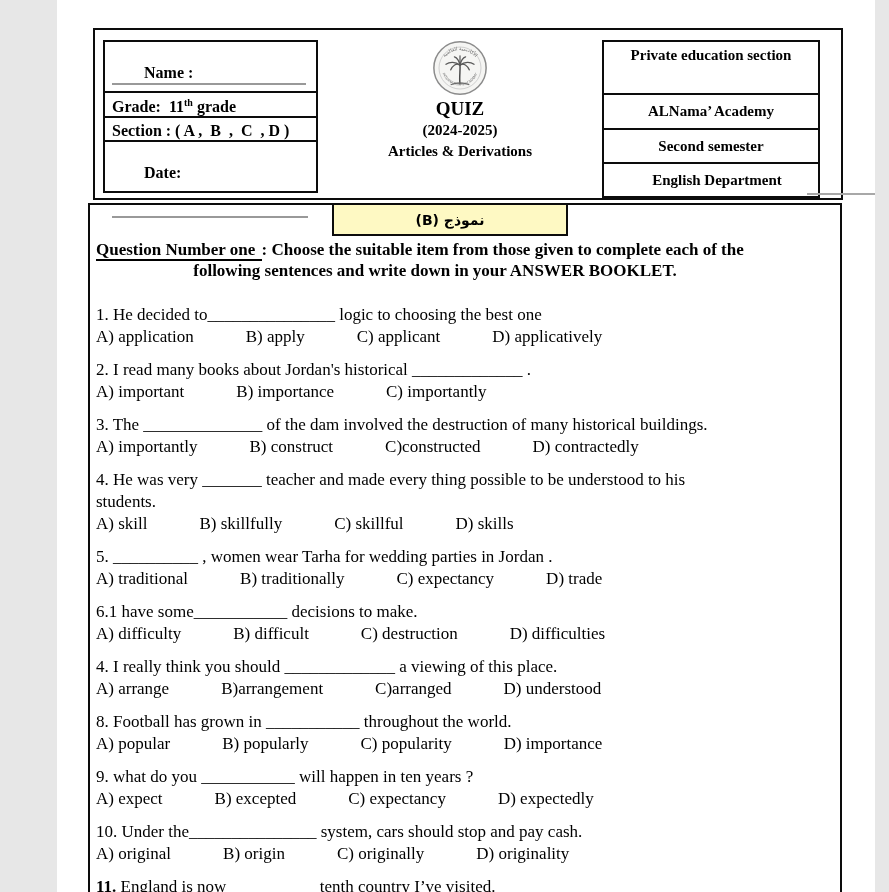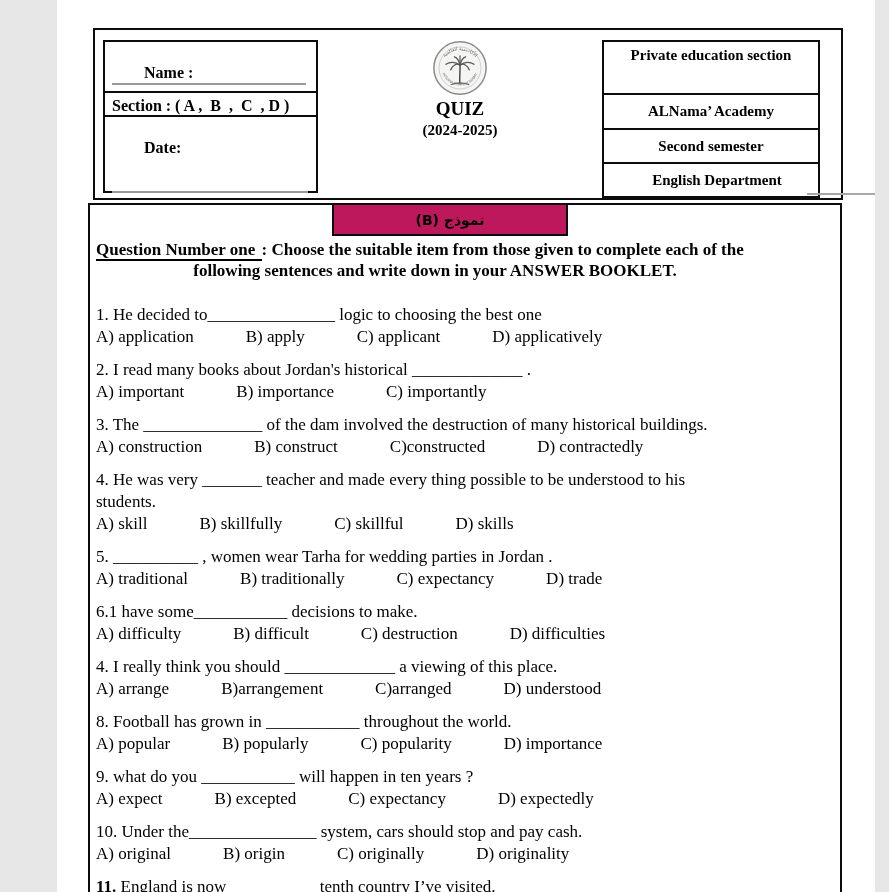--- a/index.html
+++ b/index.html
@@ -68,21 +68,21 @@
     position: absolute; left: 750px; top: 193px; width: 68px; height: 2px;
     background: #a8a8a8;
   }
   
   .main-box {
     position: absolute; left: 31px; top: 203px; width: 754px; height: 689px;
     border: 2px solid #0c0c0c; border-bottom: none; box-sizing: border-box;
   }
   .model-badge {
     position: absolute; left: 242px; top: -2px; width: 236px; height: 33px;
-    background: #be185d; border: 2px solid #0c0c0c; box-sizing: border-box;
+    background: #fef9c3; border: 2px solid #0c0c0c; box-sizing: border-box;
     display: flex; align-items: center; justify-content: center;
     font-family: "DejaVu Sans", sans-serif;
     font-weight: bold; font-size: 14px;
   }
   .qheader {
     margin-top: 34px; padding: 0 6px;
     font-weight: bold; font-size: 17px; line-height: 21px;
   }
   .qh-underline { border-bottom: 2px solid #000; padding-right: 2px; }
   .qh-line2 { text-align: center; padding-right: 60px; }
@@ -100,20 +100,21 @@
 
 <div class="page">
 
   <div class="header-box">
 
     <div class="ltable">
       <div class="lrow r1">
         <span>Name :</span>
         <div class="name-line"></div>
       </div>
+      <div class="lrow r2"><span>Grade:  11</span><sup>th</sup><span> grade</span></div>
       <div class="lrow r3">Section : ( A ,  B  ,  C  , D )</div>
       <div class="lrow r4">
         <span>Date:</span>
         <div class="date-line"></div>
       </div>
     </div>
 
     <div class="center-col">
       <svg class="seal" width="56" height="56" viewBox="0 0 60 60">
         <defs>
@@ -137,20 +138,21 @@
           <path d="M30,27 C26,24 22,28 20,32"></path>
           <path d="M30,27 C34,24 38,28 40,32"></path>
           <path d="M30,27 C29,22 27,19 24,18"></path>
           <path d="M30,27 C31,22 33,19 36,18"></path>
           <path d="M30,27 C30,22 30,19 30,17"></path>
         </g>
         <path d="M20,48 Q30,44 40,48" stroke="#6b6b6b" fill="none" stroke-width="1.2"></path>
       </svg>
       <div class="quiz-title">QUIZ</div>
       <div class="quiz-year">(2024-2025)</div>
+      <div class="quiz-subject">Articles &amp; Derivations</div>
     </div>
 
     <div class="rtable">
       <div class="rrow r1">Private education section</div>
       <div class="rrow r2">ALNama’ Academy</div>
       <div class="rrow r3">Second semester</div>
       <div class="rrow r4">English Department</div>
     </div>
   </div>
 
@@ -171,21 +173,21 @@
         <div class="q">
           <div class="q-stem">1. He decided to_______________ logic to choosing the best one</div>
           <div class="q-opts"><span>A) application</span><span>B) apply</span><span>C) applicant</span><span>D) applicatively</span></div>
         </div>
         <div class="q">
           <div class="q-stem">2. I read many books about Jordan's historical _____________ .</div>
           <div class="q-opts"><span>A) important</span><span>B) importance</span><span>C) importantly</span></div>
         </div>
         <div class="q">
           <div class="q-stem">3. The ______________ of the dam involved the destruction of many historical buildings.</div>
-          <div class="q-opts"><span>A) construction</span><span>B) construct</span><span>C)constructed</span><span>D) contractedly</span></div>
+          <div class="q-opts"><span>A) importantly</span><span>B) construct</span><span>C)constructed</span><span>D) contractedly</span></div>
         </div>
         <div class="q">
           <div class="q-stem">4. He was very _______ teacher and made every thing possible to be understood to his
 students.</div>
           <div class="q-opts"><span>A) skill</span><span>B) skillfully</span><span>C) skillful</span><span>D) skills</span></div>
         </div>
         <div class="q">
           <div class="q-stem">5. __________ , women wear Tarha for wedding parties in Jordan .</div>
           <div class="q-opts"><span>A) traditional</span><span>B) traditionally</span><span>C) expectancy</span><span>D) trade</span></div>
         </div>

